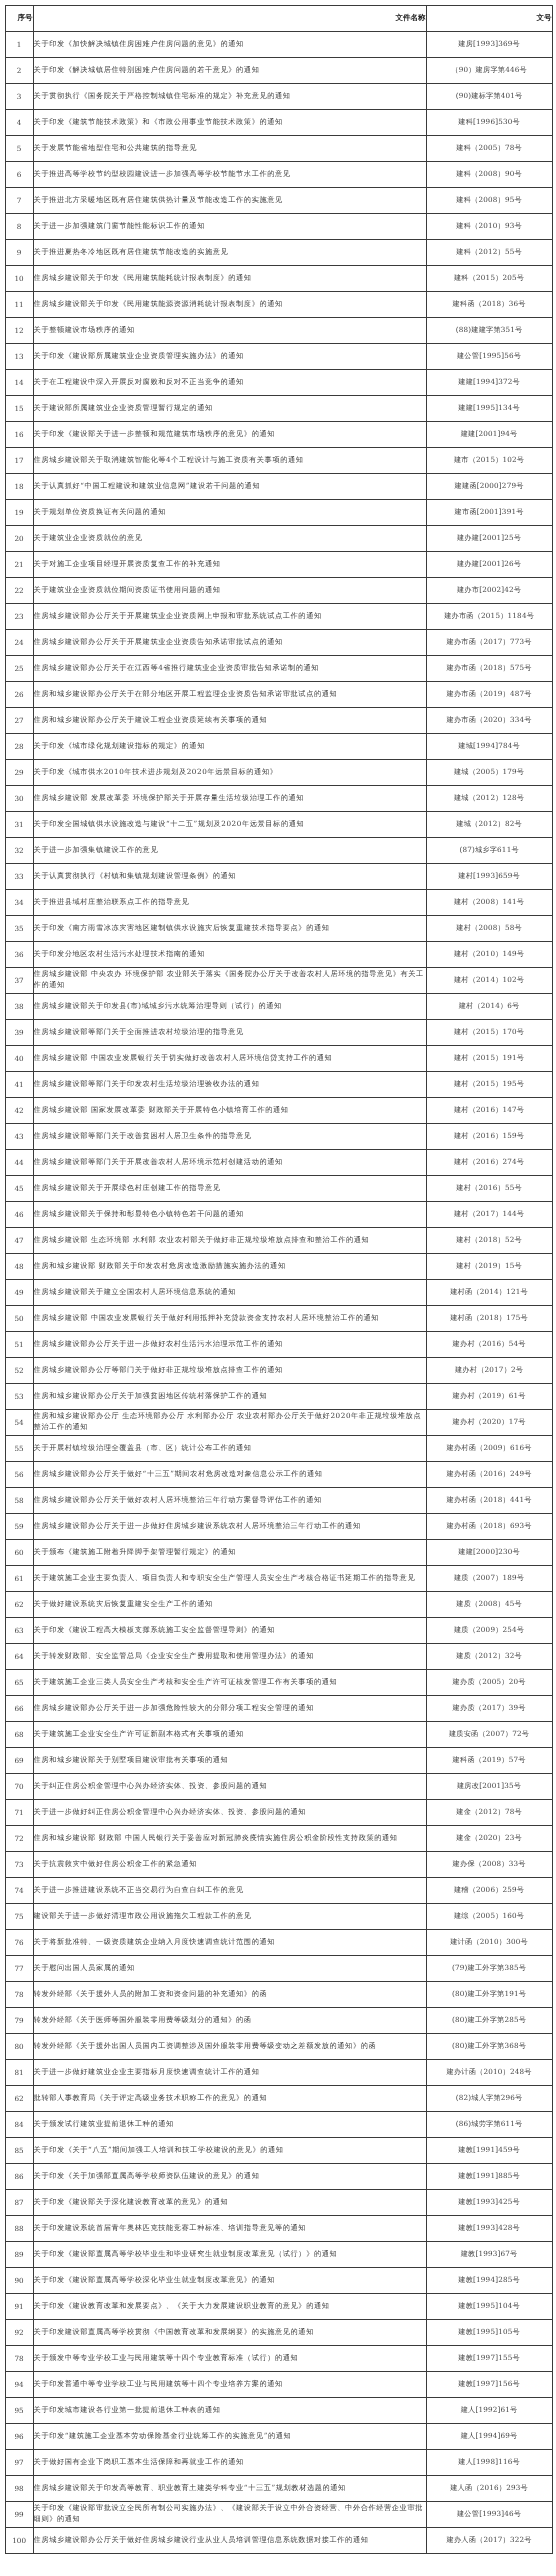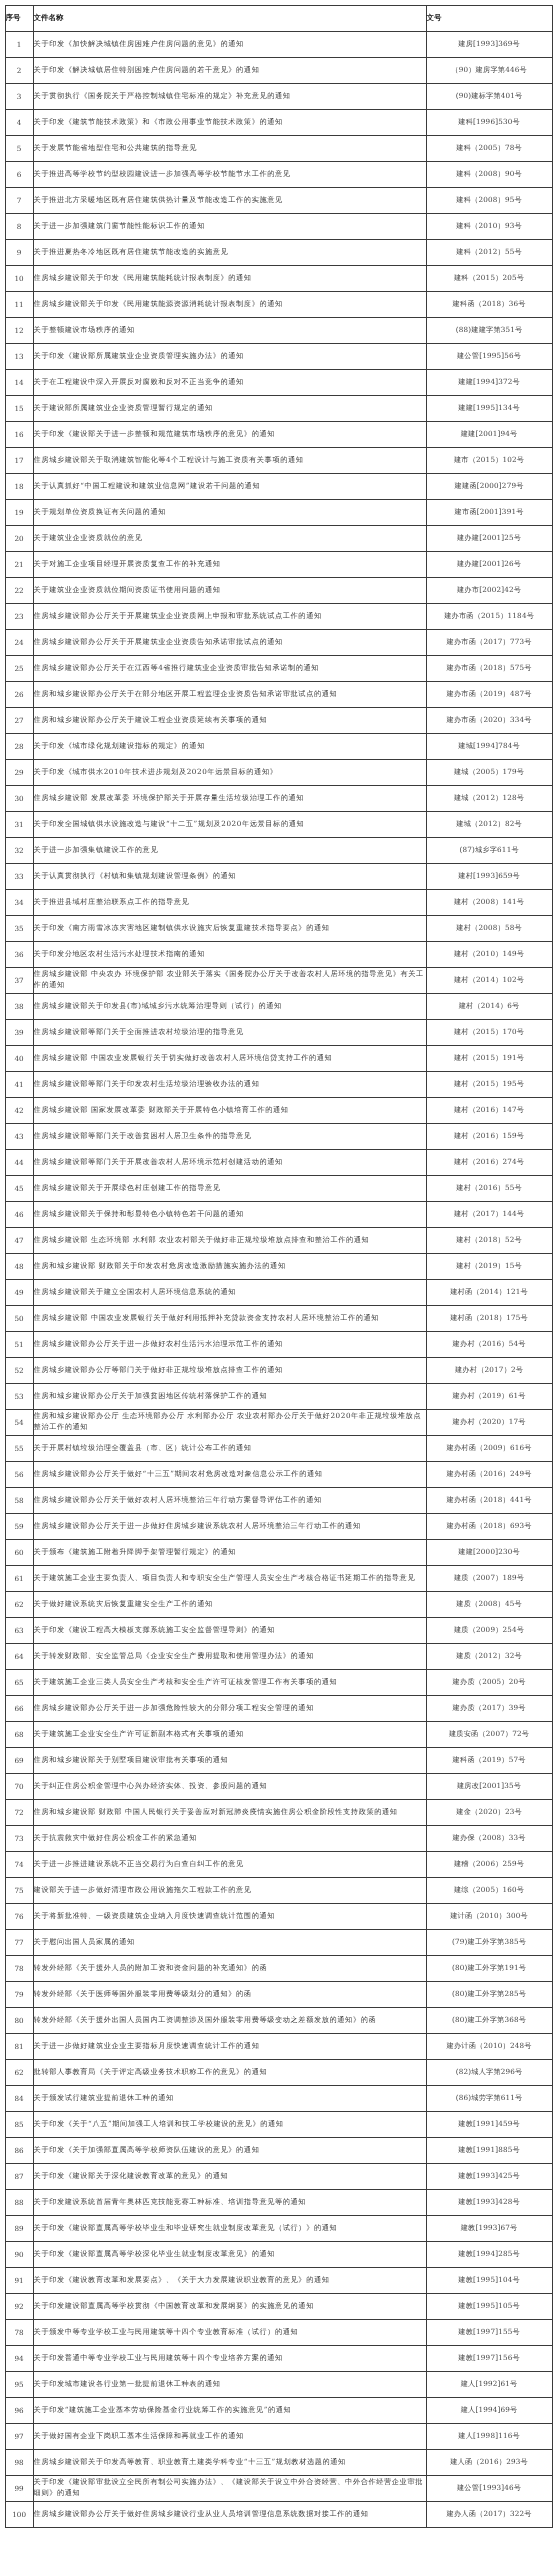--- a/index.html
+++ b/index.html
@@ -20,21 +20,21 @@
     height: 26px;
     box-sizing: border-box;
     padding: 0;
     vertical-align: middle;
   }
   table.doc-table th {
     font-family: "DejaVu Sans", "Liberation Sans", sans-serif;
     font-weight: bold;
     font-size: 7.5px;
     color: #222222;
-    text-align: left;
+    text-align: right;
   }
   td.cell-no { text-align: center; font-size: 7.2px; color: #444444; }
   td.cell-name {
     text-align: left; font-size: 7.2px; line-height: 10.8px;
     padding-left: 2.1px; padding-right: 3.1px;
     letter-spacing: 0.6px; color: #3a3a3a;
   }
   td.cell-doc { text-align: center; font-size: 7.2px; color: #444444; letter-spacing: 0.2px; }
 </style>
 </head>
@@ -388,20 +388,25 @@
         <td class="cell-no">69</td>
         <td class="cell-name">住房和城乡建设部关于别墅项目建设审批有关事项的通知</td>
         <td class="cell-doc">建科函（2019）57号</td>
       </tr>
       <tr>
         <td class="cell-no">70</td>
         <td class="cell-name">关于纠正住房公积金管理中心兴办经济实体、投资、参股问题的通知</td>
         <td class="cell-doc">建房改[2001]35号</td>
       </tr>
       <tr>
+        <td class="cell-no">71</td>
+        <td class="cell-name">关于进一步做好纠正住房公积金管理中心兴办经济实体、投资、参股问题的通知</td>
+        <td class="cell-doc">建金（2012）78号</td>
+      </tr>
+      <tr>
         <td class="cell-no">72</td>
         <td class="cell-name">住房和城乡建设部 财政部 中国人民银行关于妥善应对新冠肺炎疫情实施住房公积金阶段性支持政策的通知</td>
         <td class="cell-doc">建金（2020）23号</td>
       </tr>
       <tr>
         <td class="cell-no">73</td>
         <td class="cell-name">关于抗震救灾中做好住房公积金工作的紧急通知</td>
         <td class="cell-doc">建办保（2008）33号</td>
       </tr>
       <tr>

